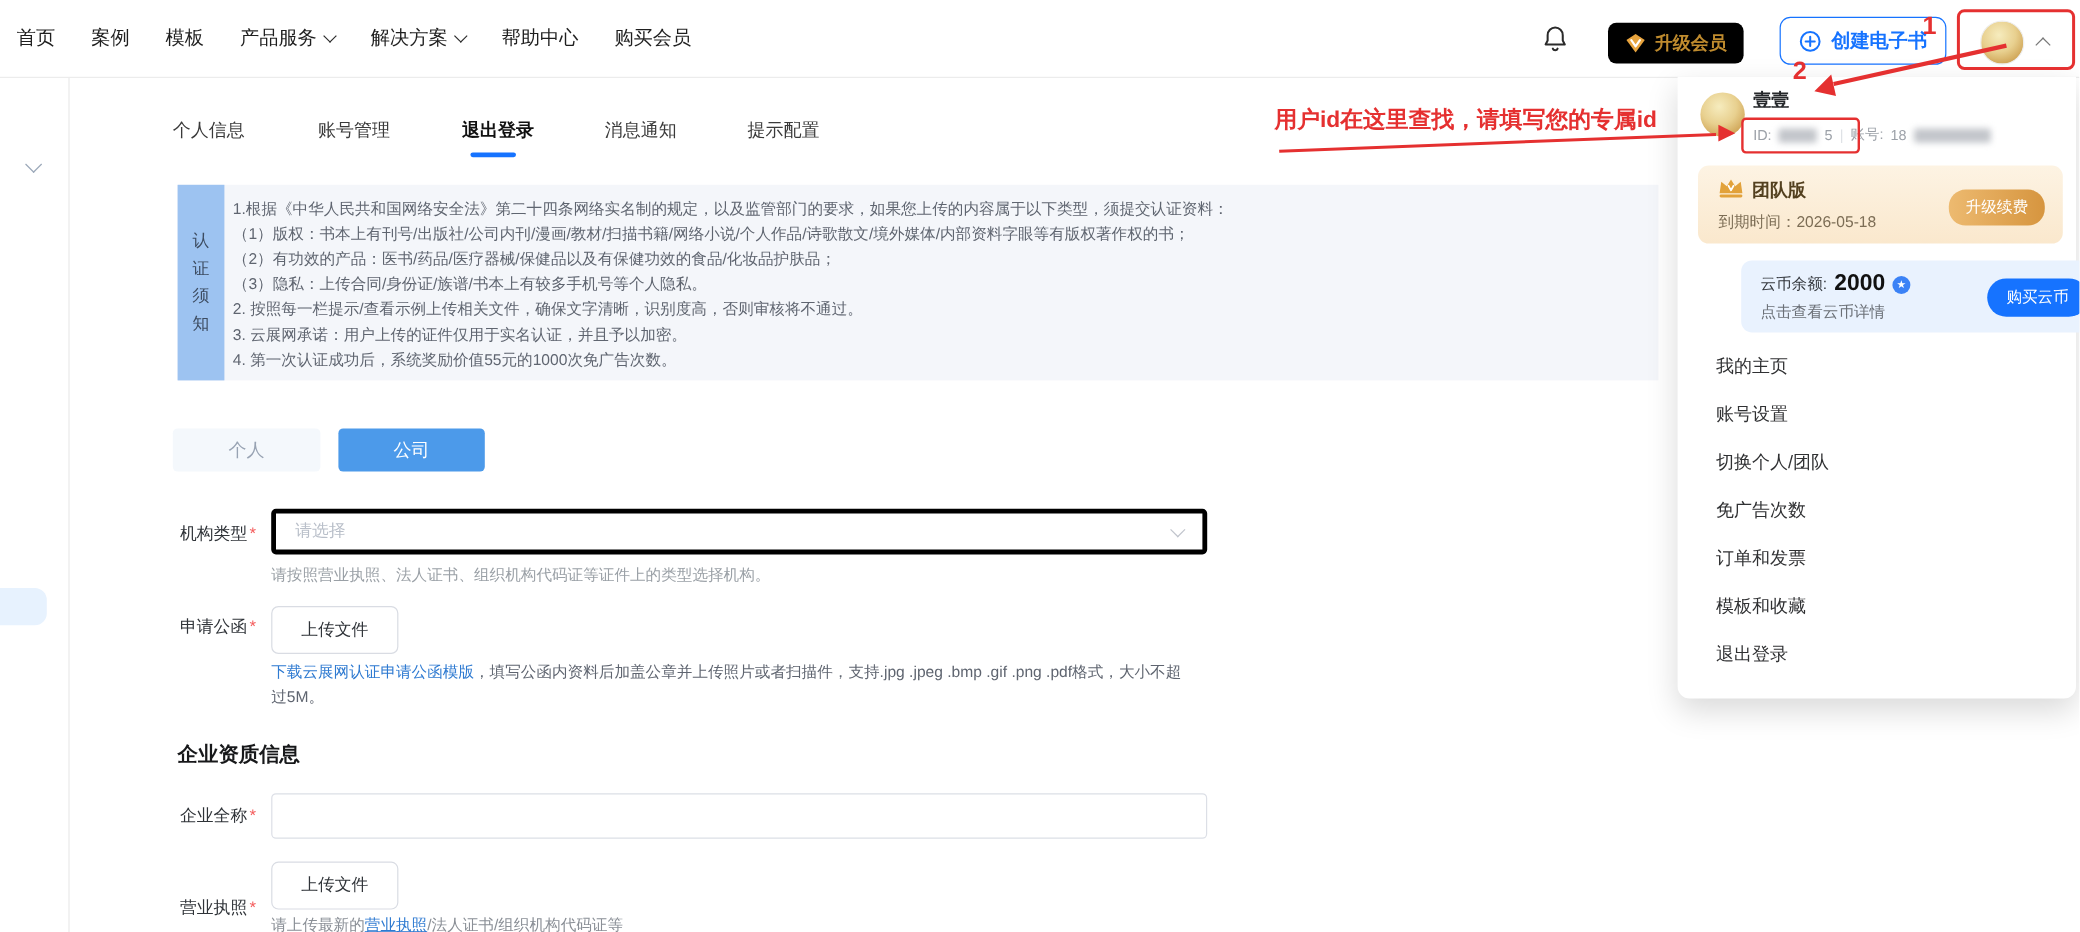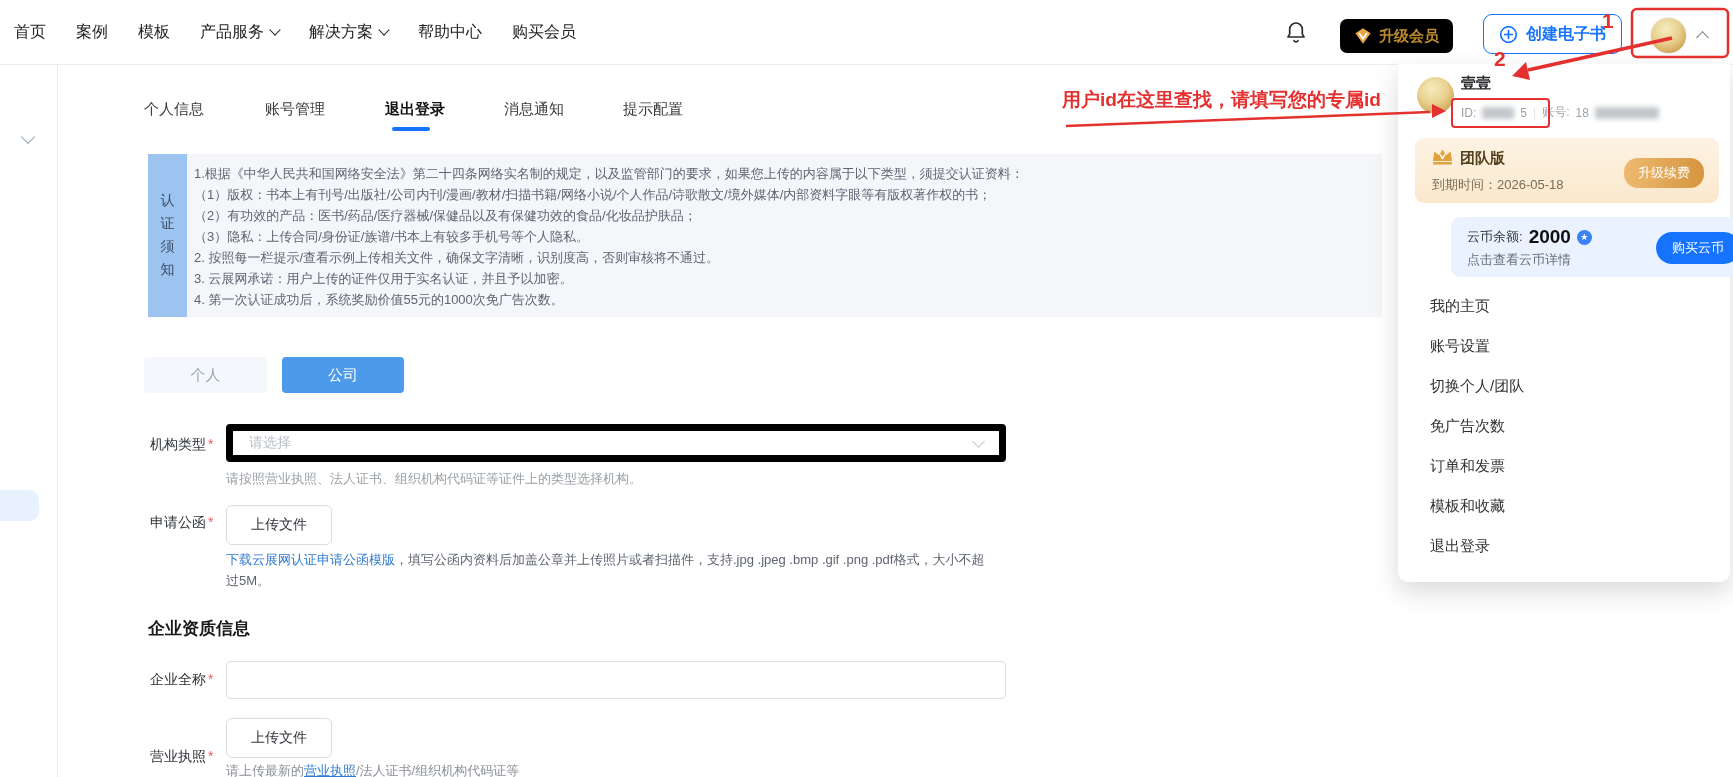--- a/index.html
+++ b/index.html
@@ -37,21 +37,21 @@
                 align-items:center;justify-content:center;gap:5px;font-size:14px;color:#3d4c61;}
   .notice-lines{position:absolute;left:46px;top:9px;right:10px;font-size:13px;line-height:21px;color:#5f6570;white-space:nowrap;}
   
   .tg{position:absolute;top:357px;height:36px;display:flex;align-items:center;justify-content:center;
       font-size:15px;border-radius:4px;cursor:pointer;}
   .tg-personal{left:144px;width:123px;background:#F4F8FC;color:#98A3B3;}
   .tg-company{left:282px;width:122px;background:#4C9AEA;color:#fff;}
   
   .flabel{position:absolute;left:150px;font-size:14px;color:#2f3338;white-space:nowrap;}
   .req{color:#F45B5B;margin-left:2px;}
-  .select{position:absolute;left:226px;top:424px;width:780px;height:38px;border:7px solid #000000;border-radius:4px;
+  .select{position:absolute;left:226px;top:424px;width:780px;height:38px;border:4px solid #000000;border-radius:4px;
           background:#fff;display:flex;align-items:center;padding:0 16px;box-sizing:border-box;cursor:pointer;}
   .select .ph{font-size:14px;color:#b9bfc9;}
   .select .sel-chev{margin-left:auto;width:8px;height:8px;border-right:1.6px solid #C0C4CC;border-bottom:1.6px solid #C0C4CC;
           transform:rotate(45deg);margin-top:-4px;}
   .help{position:absolute;font-size:13px;color:#9aa0a6;white-space:nowrap;}
   .upload-btn{position:absolute;left:226px;width:104px;height:38px;border:1px solid #D9DCE3;border-radius:6px;background:#fff;
               display:flex;align-items:center;justify-content:center;font-size:14px;color:#2f3338;cursor:pointer;}
   .letter-desc{position:absolute;left:226px;top:549px;font-size:13px;color:#5f6570;line-height:21px;white-space:nowrap;}
   .link{color:#2E7AD1;cursor:pointer;}
   .link-u{color:#2E7AD1;cursor:pointer;text-decoration:underline;}

